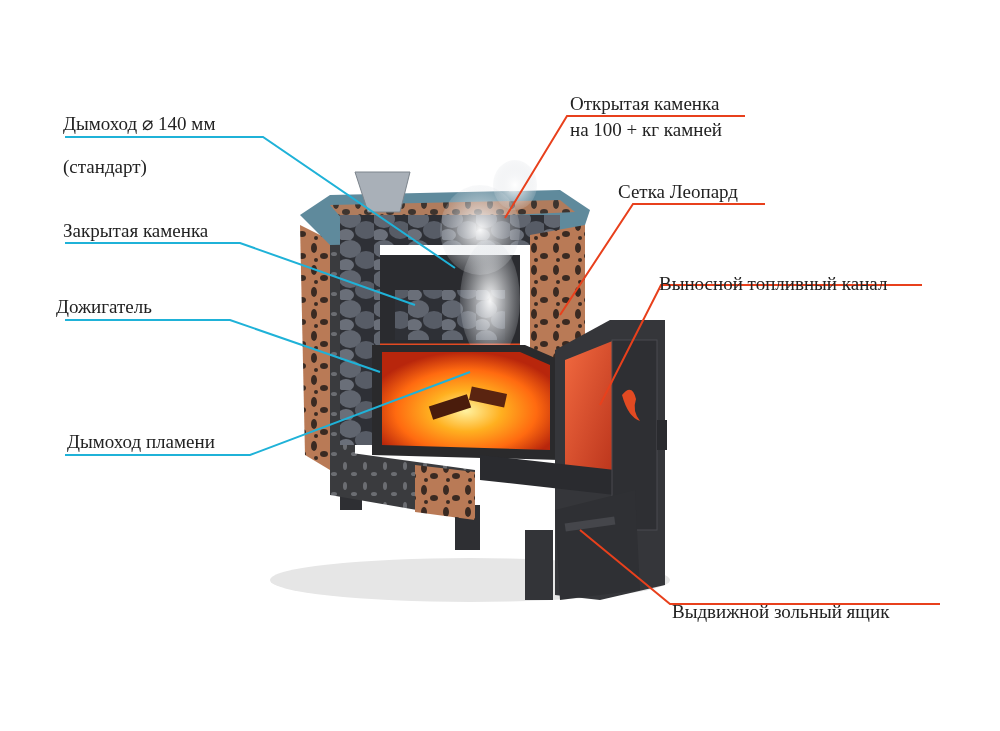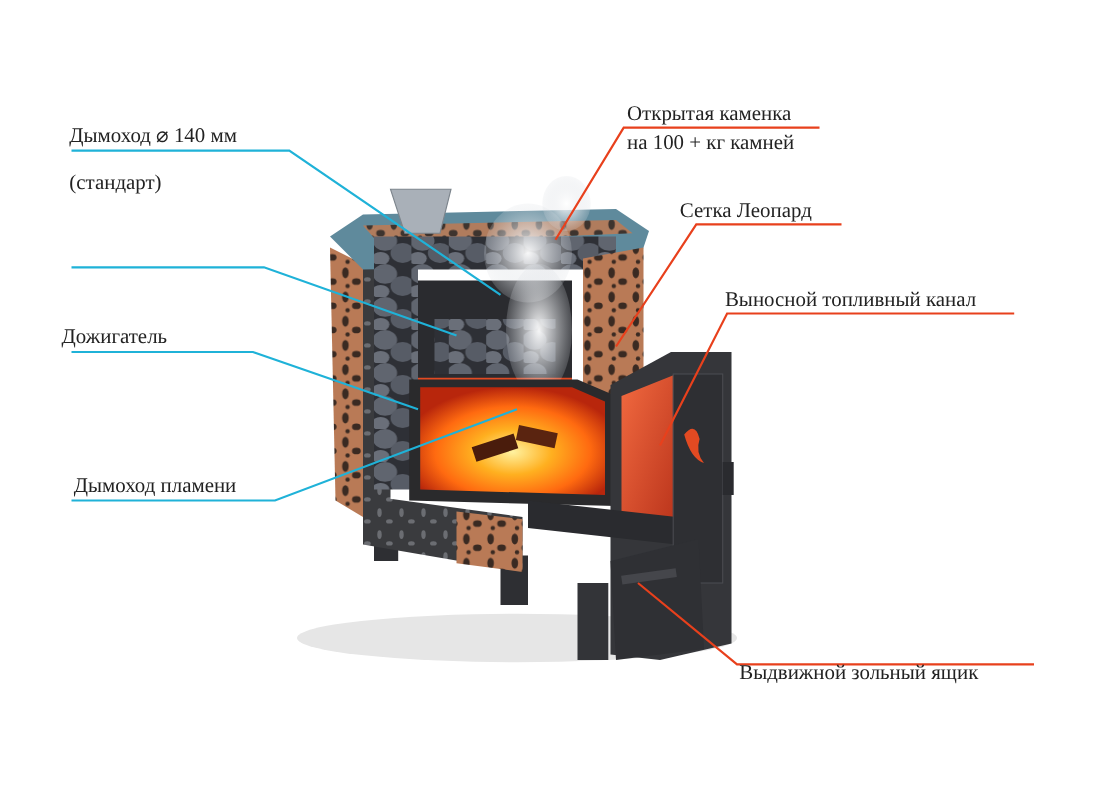--- a/index.html
+++ b/index.html
@@ -100,34 +100,37 @@
     <polyline points="745,116 567,116 505,218" fill="none" stroke="#e8401c" stroke-width="2"></polyline>
     <polyline points="765,204 633,204 560,315" fill="none" stroke="#e8401c" stroke-width="2"></polyline>
     <polyline points="922,285 661,285 600,405" fill="none" stroke="#e8401c" stroke-width="2"></polyline>
     <polyline points="940,604 670,604 580,530" fill="none" stroke="#e8401c" stroke-width="2"></polyline>
   </svg>
 
   <div class="label" style="left:63px; top:112px;">
     <div>Дымоход  ⌀ 140 мм</div>
     <div style="margin-top:20px">(стандарт)</div>
   </div>
+  <div class="label" style="left:63px; top:219px;">
+    <span>Закрытая каменка</span>
+  </div>
   <div class="label" style="left:56px; top:295px;">
     <span>Дожигатель</span>
   </div>
   <div class="label" style="left:67px; top:430px;">
     <span>Дымоход пламени</span>
   </div>
 
   <div class="label" style="left:570px; top:92px;">
     <div>Открытая каменка</div>
     <div style="margin-top:3px">на 100 + кг камней</div>
   </div>
   <div class="label" style="left:618px; top:180px;">
     <span>Сетка Леопард</span>
   </div>
-  <div class="label" style="left:659px; top:261px;">
+  <div class="label" style="left:659px; top:272px;">
     <span>Выносной топливный канал</span>
   </div>
   <div class="label" style="left:672px; top:600px;">
     <span>Выдвижной зольный ящик</span>
   </div>
 
 </div>
 
 </body></html>

